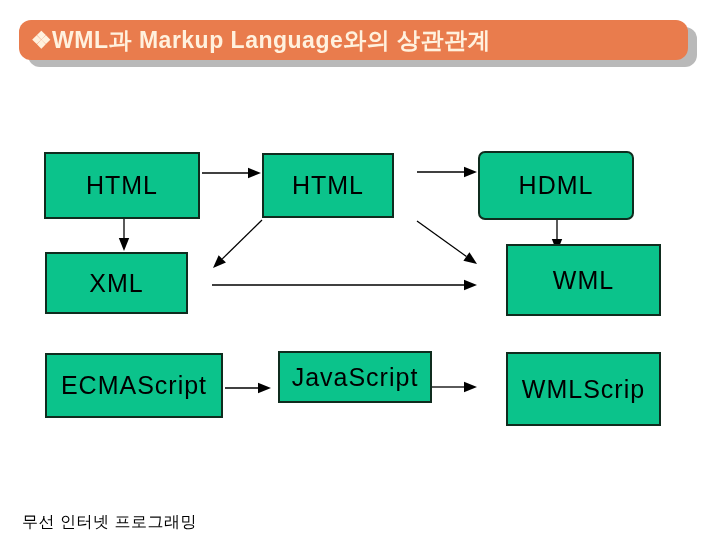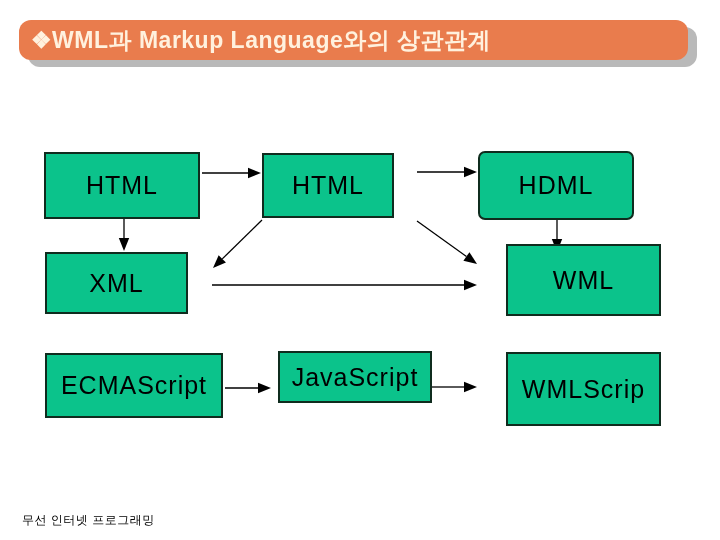--- a/index.html
+++ b/index.html
@@ -62,21 +62,21 @@
     left: 0;
     top: 0;
     width: 720px;
     height: 540px;
     pointer-events: none;
   }
   .footer-text {
     position: absolute;
     left: 22px;
     top: 512px;
-    font-size: 12px;
+    font-size: 16px;
     color: #000000;
     letter-spacing: 0.5px;
     white-space: nowrap;
   }
 </style>
 </head>
 <body>
 
 <div class="slide">
 

